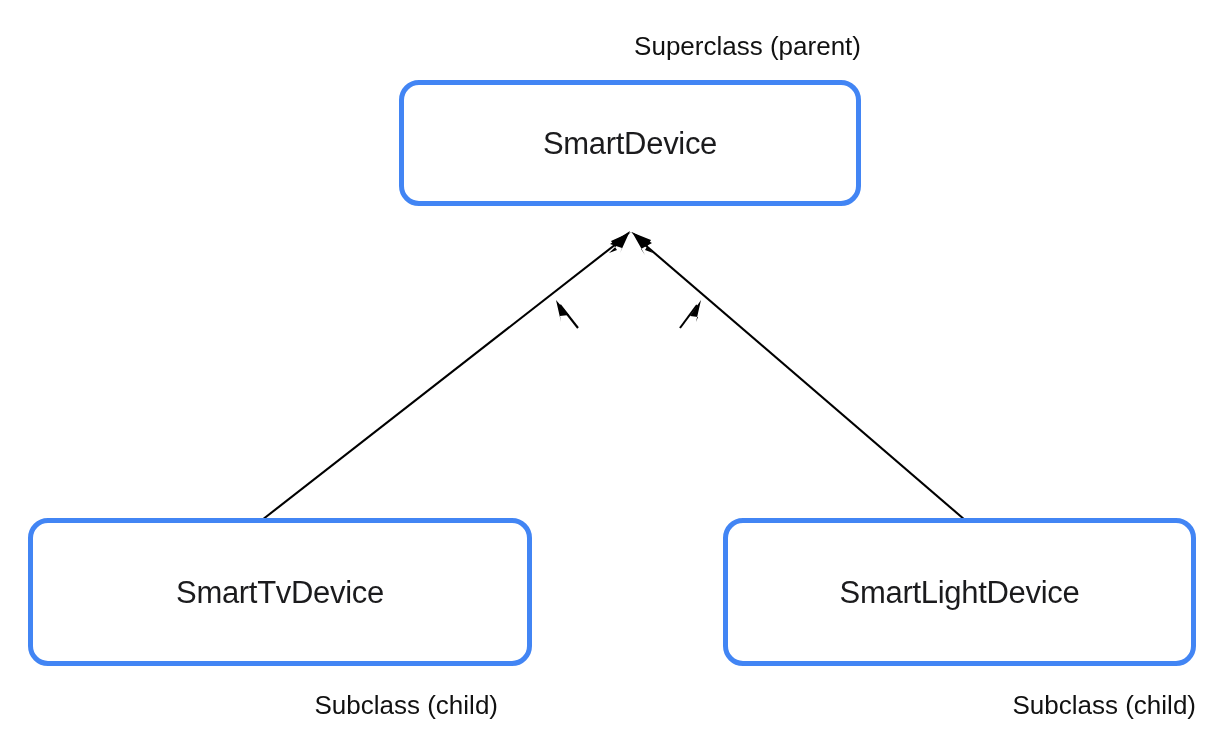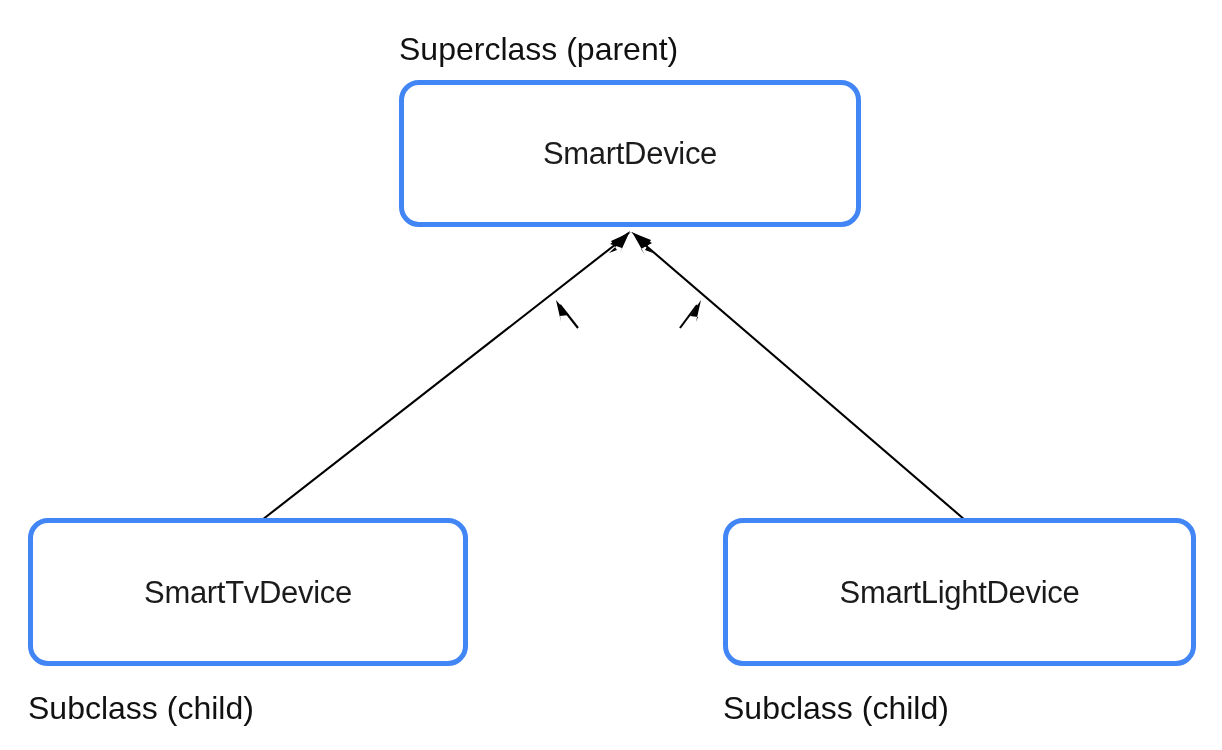--- a/index.html
+++ b/index.html
@@ -50,45 +50,45 @@
     letter-spacing: -0.3px;
     color: #1b1b1d;
     line-height: 1;
     white-space: nowrap;
   }
 
   #box-superclass {
     left: 399px;
     top: 80px;
     width: 462px;
-    height: 147px;
+    height: 126px;
   }
   #box-subclass-tv {
     left: 28px;
     top: 518px;
-    width: 440px;
+    width: 504px;
     height: 148px;
   }
   #box-subclass-light {
     left: 723px;
     top: 518px;
     width: 473px;
     height: 148px;
   }
 
   
   .caption {
     position: absolute;
     font-family: "Liberation Sans", sans-serif;
-    font-size: 32px;
+    font-size: 26px;
     font-weight: 400;
     color: #111111;
     line-height: 1;
     white-space: nowrap;
-    text-align: left;
+    text-align: right;
   }
   #caption-superclass {
     left: 399px;
     top: 33px;
     width: 462px;
   }
   #caption-subclass-tv {
     left: 28px;
     top: 692px;
     width: 470px;

